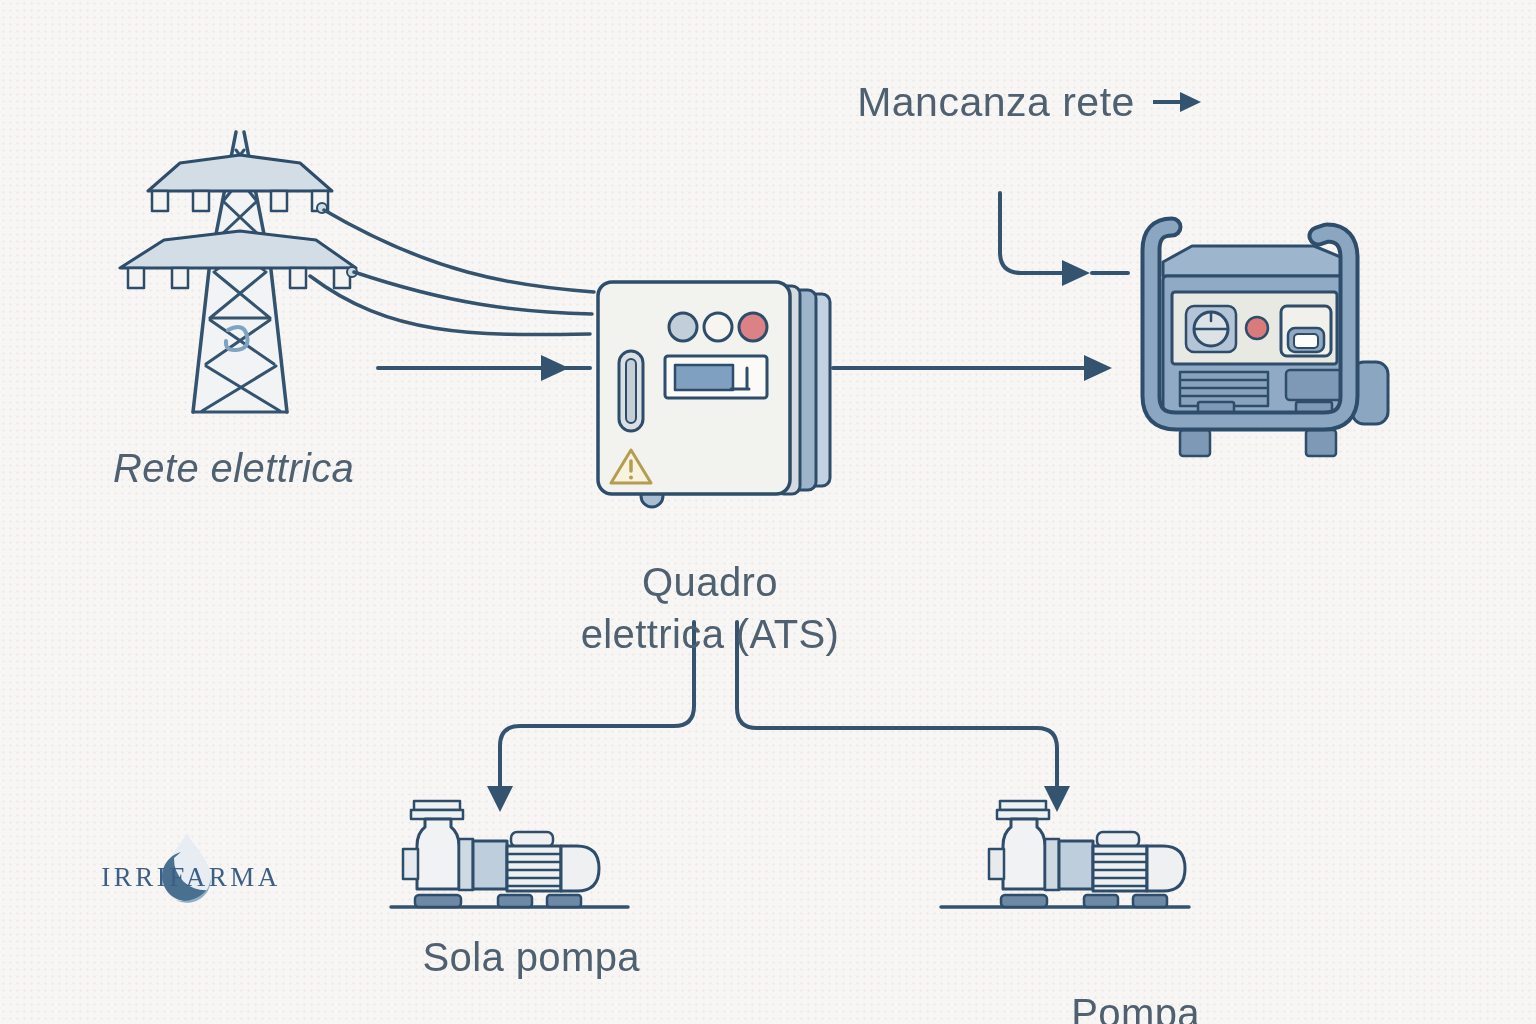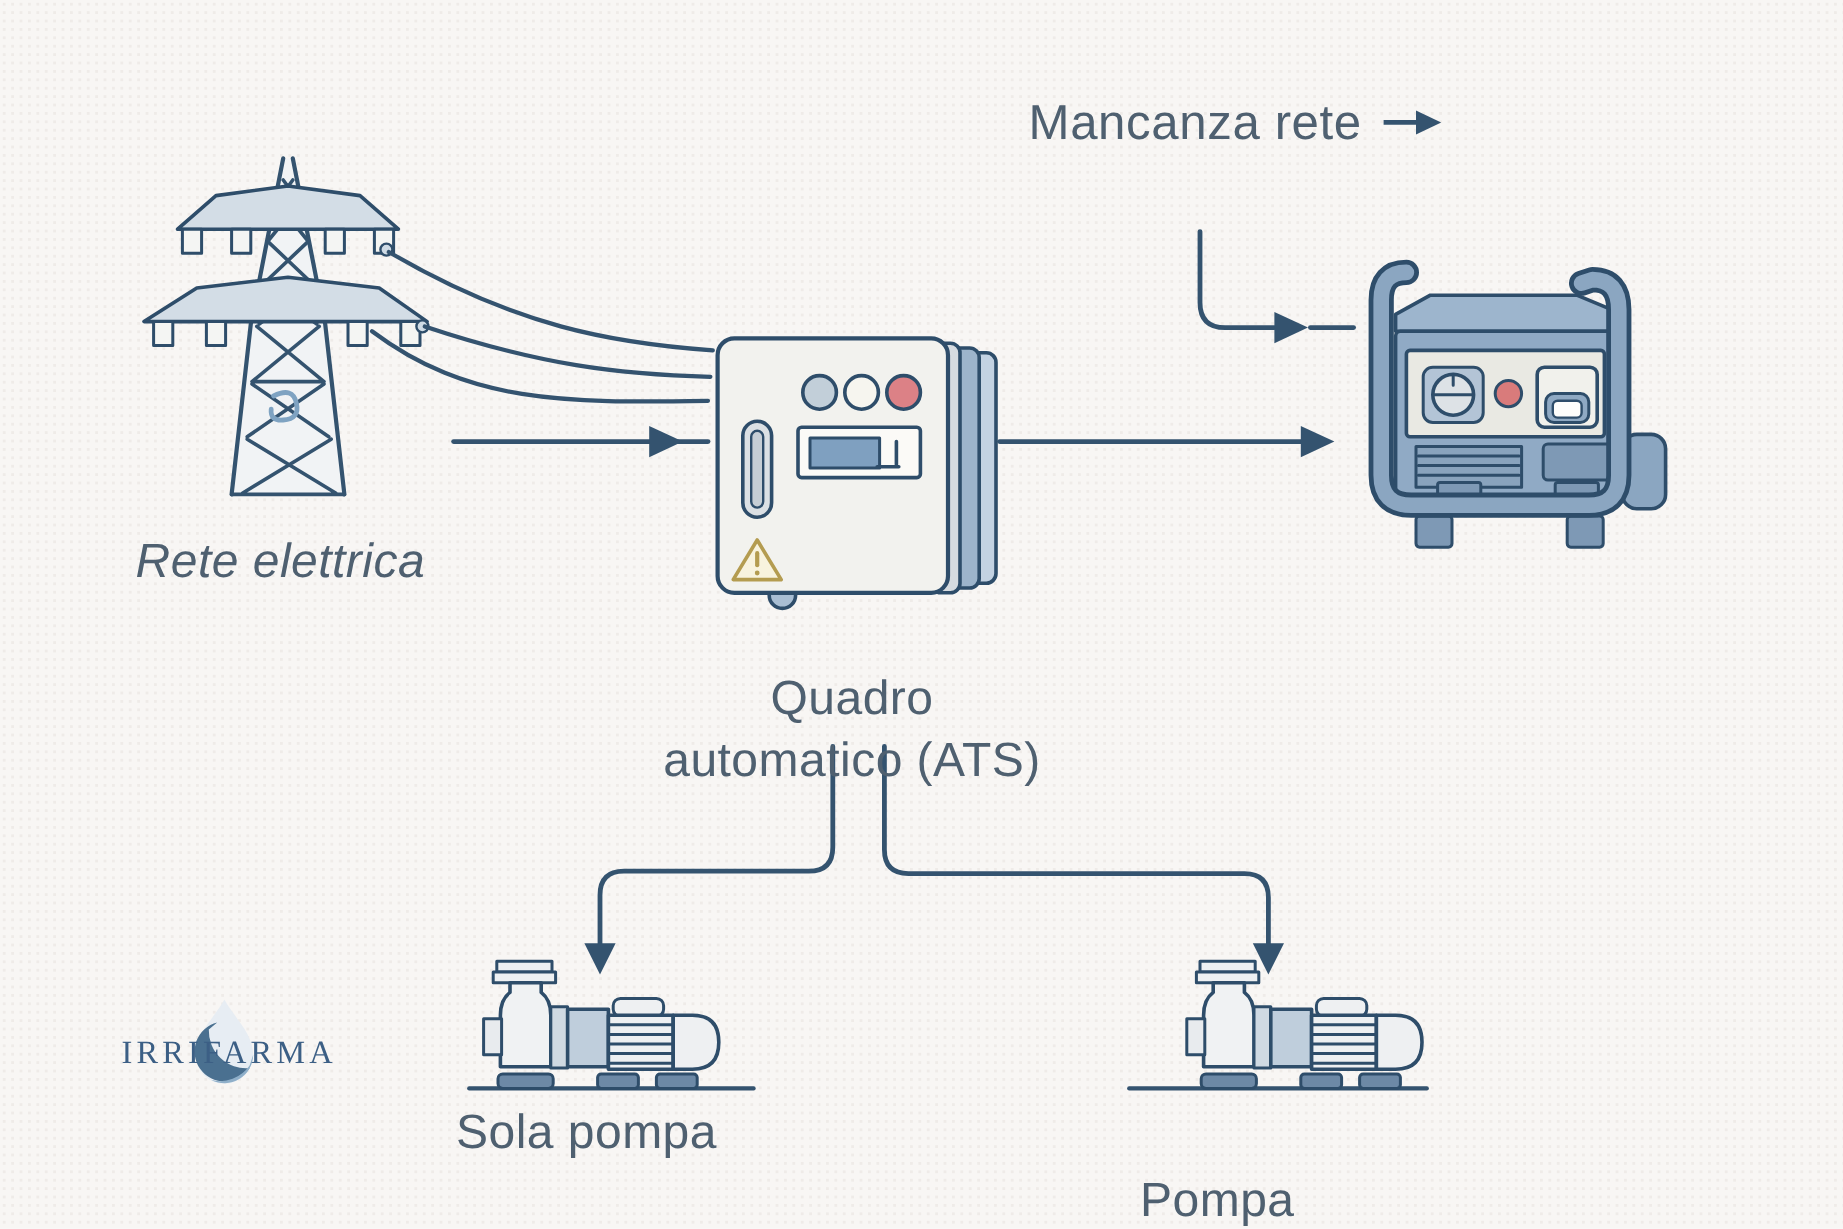--- a/index.html
+++ b/index.html
@@ -4,21 +4,21 @@
 <style>
   html,body{margin:0;padding:0;}
   body{width:1536px;height:1024px;overflow:hidden;font-family:"Liberation Sans",sans-serif;}
   .stage{position:relative;width:1536px;height:1024px;background:#f8f6f4;
          background-image:radial-gradient(rgba(205,196,190,.22) 1.2px,transparent 1.3px);
          background-size:7px 7px;}
   svg.art{position:absolute;left:0;top:0;}
   .o{stroke:#2e4d6a;stroke-linejoin:round;stroke-linecap:round;}
   .ln{stroke:#34536f;fill:none;stroke-linecap:round;stroke-linejoin:round;}
   .label{position:absolute;color:#4f6070;font-size:40px;letter-spacing:.4px;white-space:nowrap;}
-  .center{text-align:left;}
+  .center{text-align:right;margin-top:13px;}
   .annotation{position:absolute;left:700px;top:72px;width:660px;color:#4f6070;
               font-size:41px;letter-spacing:.5px;text-align:center;line-height:60px;}
   .annotation .row1{display:flex;align-items:center;justify-content:center;gap:16px;}
   .quadro-label{position:absolute;left:545px;top:516px;width:330px;text-align:center;
                 color:#4f6070;font-size:40px;line-height:52px;letter-spacing:.4px;margin-top:40px;}
   .logo{position:absolute;left:96px;top:804px;width:190px;text-align:center;}
   .logo-text{display:block;margin-top:58px;color:#3c5f85;font-size:27px;letter-spacing:3.5px;
              font-family:"Liberation Serif",serif;}
 </style>
 </head>
@@ -182,21 +182,21 @@
       <line x1="2" y1="13" x2="33" y2="13" stroke="#34536f" stroke-width="4"></line>
       <polygon points="29,3 50,13 29,23" fill="#34536f"></polygon>
     </svg>
   </div>
 </div>
 
 <div class="label" style="left:113px;top:446px;font-style:italic;">Rete elettrica</div>
 
 <div class="quadro-label">
   <div>Quadro</div>
-  <div>automatico (ATS)</div>
+  <div>elettrica (ATS)</div>
 </div>
 
 <div class="label center" style="left:380px;top:922px;width:260px;">Sola pompa</div>
 <div class="label center" style="left:950px;top:978px;width:250px;">Pompa</div>
 
 <div class="logo">
   <span class="logo-text">IRRIFARMA</span>
 </div>
 
 </div>

